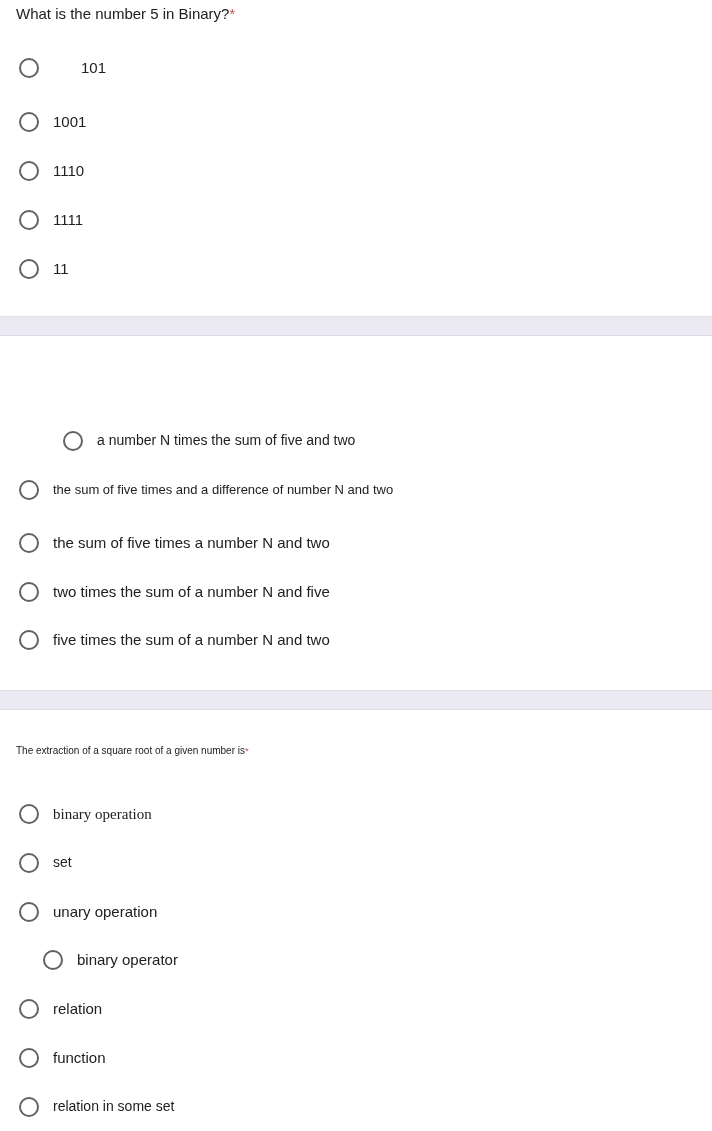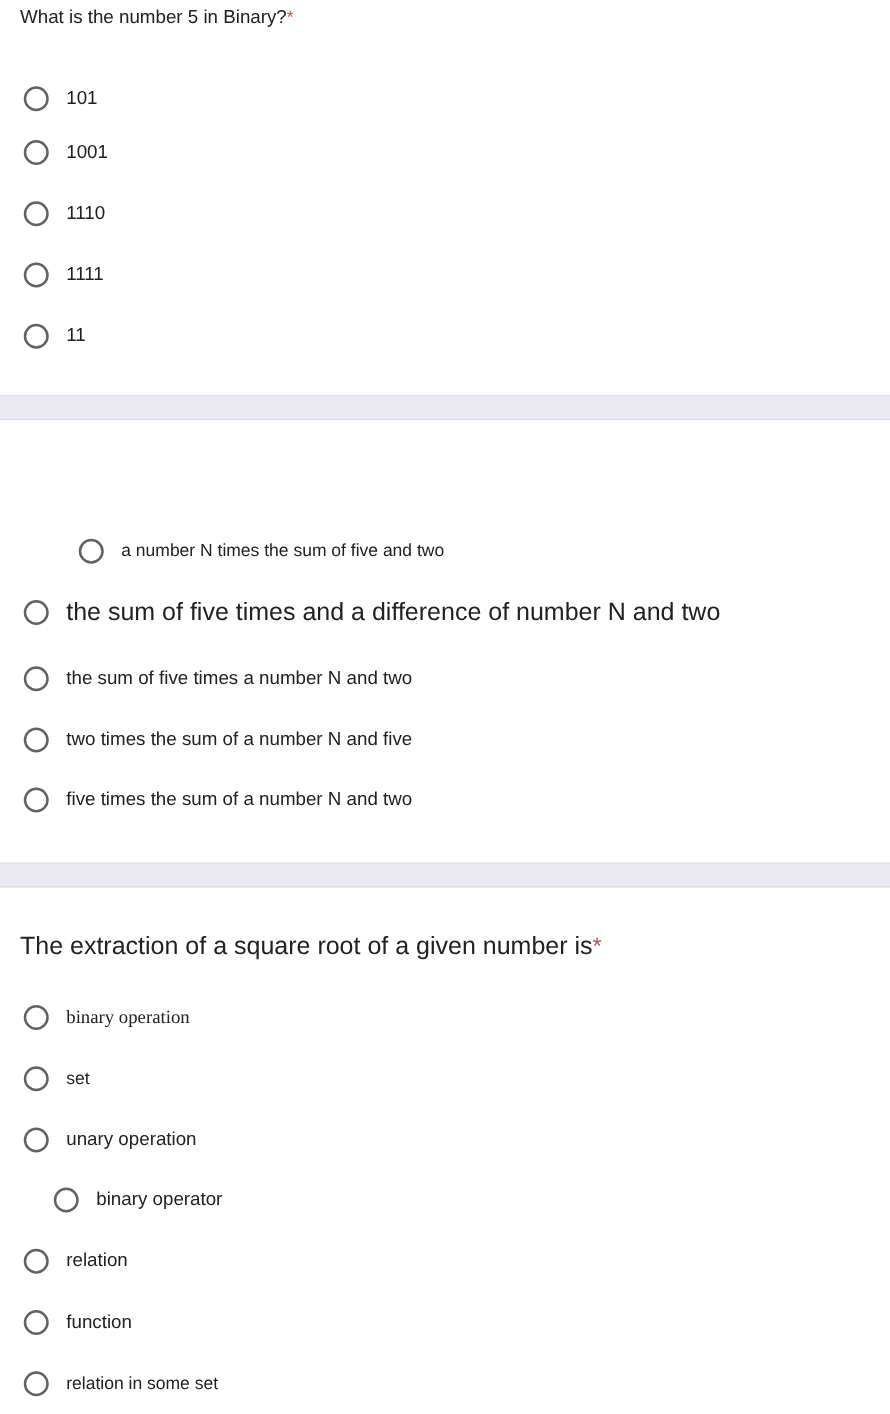--- a/index.html
+++ b/index.html
@@ -73,34 +73,34 @@
     height: 20px;
     background: #ebe9f2;
     border-top: 1px solid #e3e0ec;
     border-bottom: 1px solid #dedaea;
     box-sizing: border-box;
   }
 
   
   .fs14 { font-size: 14px; }
   .fs15 { font-size: 15px; }
-  .fs16 { font-size: 20px; }
-  .fs19 { font-size: 20px; }
+  .fs16 { font-size: 10px; }
+  .fs19 { font-size: 13px; }
 </style>
 </head>
 <body>
 
 <div class="page">
 
   <div class="qblock" style="top:0; height:316px;">
     <div class="qtitle fs15" style="position:absolute; left:16px; top:4px;">
       <span>What is the number 5 in Binary?</span><span class="req">*</span>
     </div>
 
-    <div class="opt" style="top:67px; height:24px;">
+    <div class="opt" style="top:56px; height:24px;gap:28px;">
       <span class="radio"></span>
       <span class="opt-label fs15">101</span>
     </div>
     <div class="opt" style="top:110px; height:24px;">
       <span class="radio"></span>
       <span class="opt-label fs15">1001</span>
     </div>
     <div class="opt" style="top:159px; height:24px;">
       <span class="radio"></span>
       <span class="opt-label fs15">1110</span>

